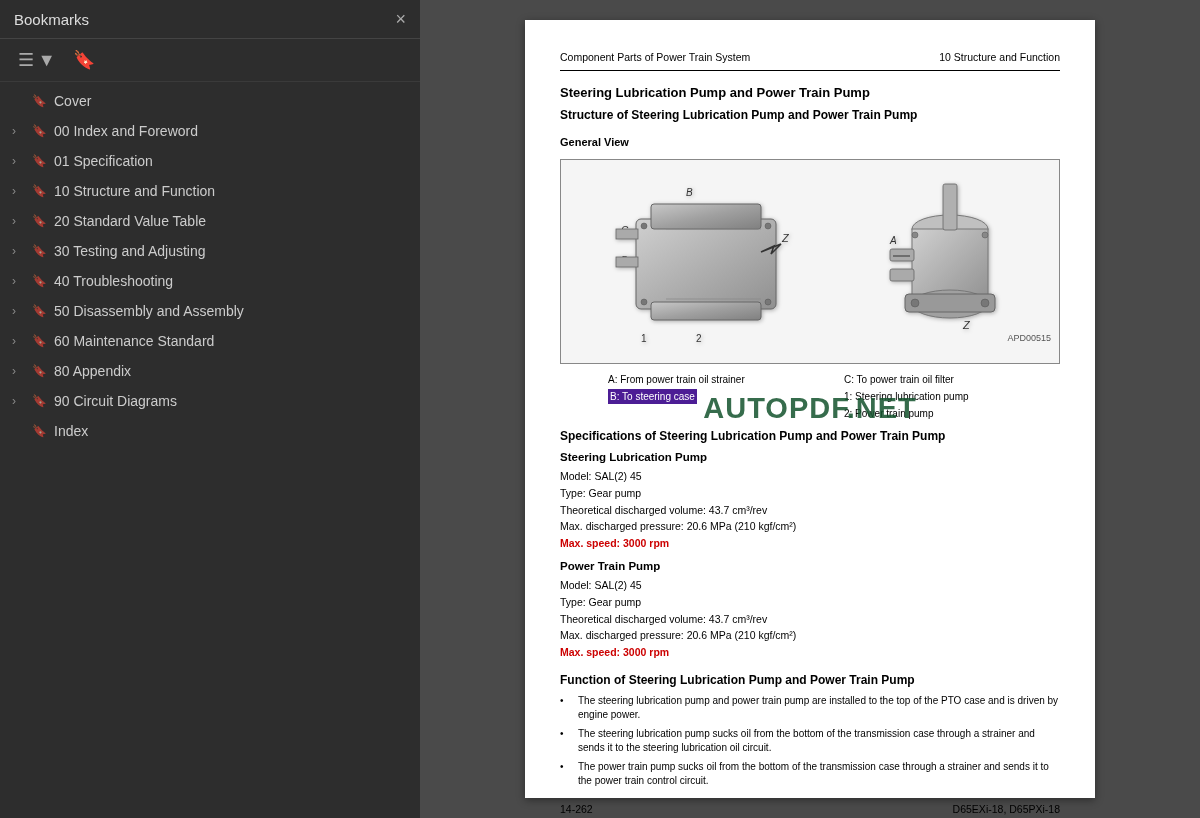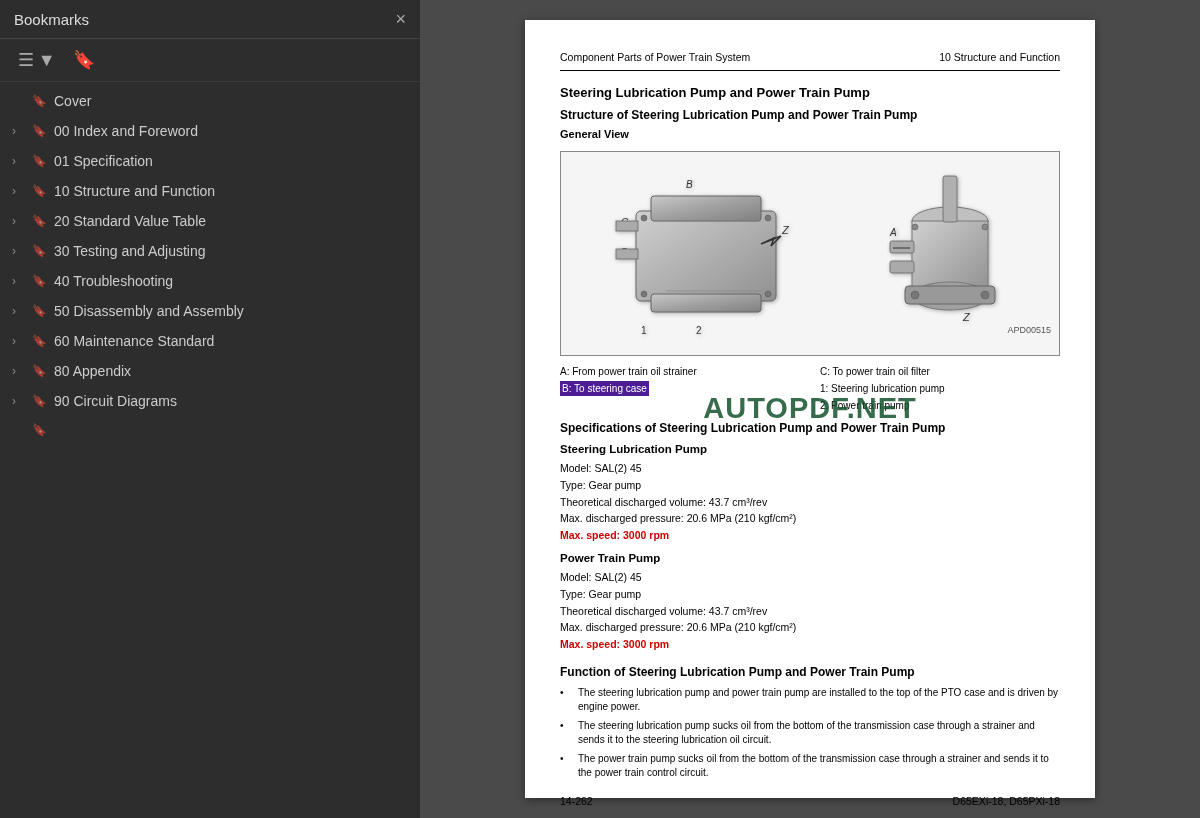--- a/index.html
+++ b/index.html
@@ -125,21 +125,21 @@
       font-size: 10.5px;
     }
     .section-title-lg {
       font-size: 13px;
       font-weight: bold;
       margin-bottom: 4px;
     }
     .section-subtitle {
       font-size: 12px;
       font-weight: bold;
-      margin-bottom: 2px;
+      margin-bottom: 10px;
     }
     .section-sub2 {
       font-size: 11px;
       font-weight: bold;
       margin-bottom: 8px;
     }
     .diagram-box {
       border: 1px solid #888;
       width: 100%;
       height: 205px;
@@ -163,20 +163,21 @@
       right: 8px;
       font-size: 9px;
       color: #555;
     }
     .caption-grid {
       display: grid;
       grid-template-columns: 1fr 1fr;
       font-size: 10px;
       margin-bottom: 6px;
       gap: 2px 20px;
+      margin-left: 48px;
     }
     .caption-item { display: flex; gap: 4px; }
     .caption-highlight { background: #4c1d95; color: white; padding: 0 2px; }
 
     .bold { font-weight: bold; }
     .spec-block { margin-bottom: 10px; }
     .spec-title { font-weight: bold; font-size: 12px; margin-bottom: 3px; }
     .spec-item { font-size: 10.5px; margin-bottom: 1px; }
     .spec-item.red { color: #cc0000; font-weight: bold; }
     .function-block { margin-top: 10px; }
@@ -257,20 +258,21 @@
         <span class="bookmark-label">80 Appendix</span>
       </div>
       <div class="bookmark-item">
         <span class="chevron">›</span>
         <span class="bookmark-icon" style="font-size: 12px; opacity: 0.6;">🔖</span>
         <span class="bookmark-label">90 Circuit Diagrams</span>
       </div>
       <div class="bookmark-item no-chevron">
         <span class="chevron"></span>
         <span class="bookmark-icon" style="font-size: 12px; opacity: 0.6;">🔖</span>
+        <span class="bookmark-label">Index</span>
       </div>
     </div>
 </div>
 
 <div id="main">
   <div id="page-wrapper">
     <div id="watermark">AUTOPDF.NET</div>
 
     <div class="page-header-line">
       <span>Component Parts of Power Train System</span>

